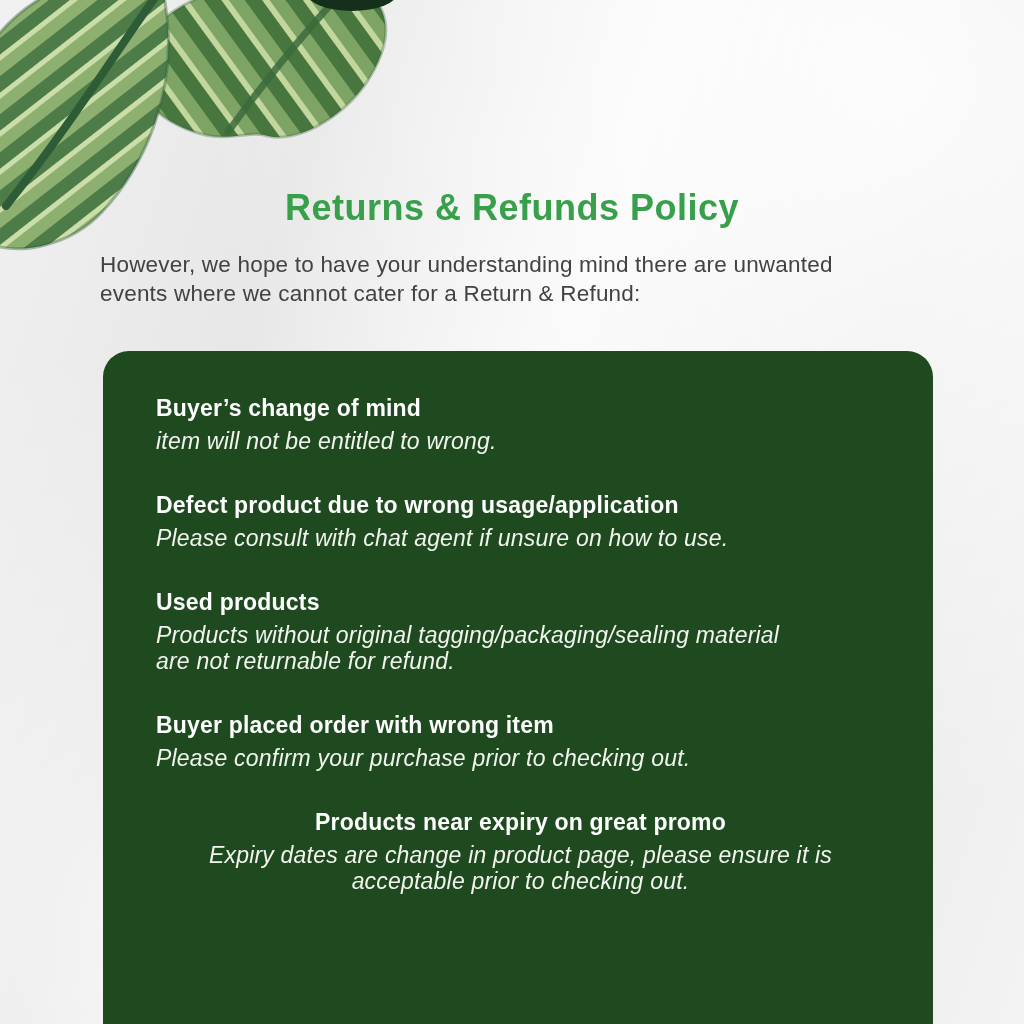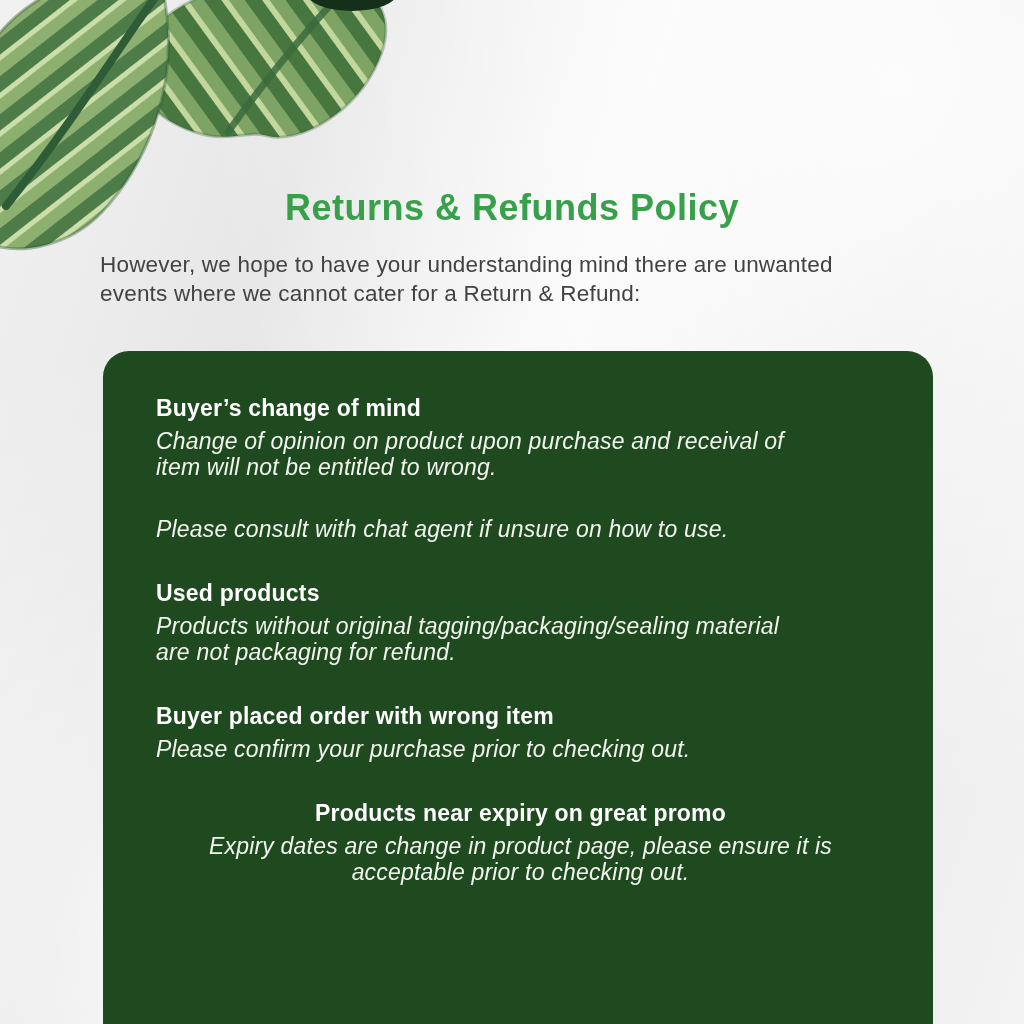--- a/index.html
+++ b/index.html
@@ -120,32 +120,32 @@
 
   <p class="intro">
     <span>However, we hope to have your understanding mind there are unwanted</span><br>
     <span>events where we cannot cater for a Return &amp; Refund:</span>
   </p>
 
   <div class="policy-card">
 
     <div class="policy-section">
       <h2 class="section-heading">Buyer’s change of mind</h2>
-      <div class="section-body-line">Change of opinion on product upon purchase and receival of</div>
       <div class="section-body-line">item will not be entitled to wrong.</div>
     </div>
 
     <div class="policy-section">
+      <h2 class="section-heading">Defect product due to wrong usage/application</h2>
       <div class="section-body-line">Please consult with chat agent if unsure on how to use.</div>
     </div>
 
     <div class="policy-section">
       <h2 class="section-heading">Used products</h2>
       <div class="section-body-line">Products without original tagging/packaging/sealing material</div>
-      <div class="section-body-line">are not packaging for refund.</div>
+      <div class="section-body-line">are not returnable for refund.</div>
     </div>
 
     <div class="policy-section">
       <h2 class="section-heading">Buyer placed order with wrong item</h2>
       <div class="section-body-line">Please confirm your purchase prior to checking out.</div>
     </div>
 
     <div class="policy-section">
       <h2 class="section-heading">Products near expiry on great promo</h2>
       <div class="section-body-line">Expiry dates are change in product page, please ensure it is</div>

